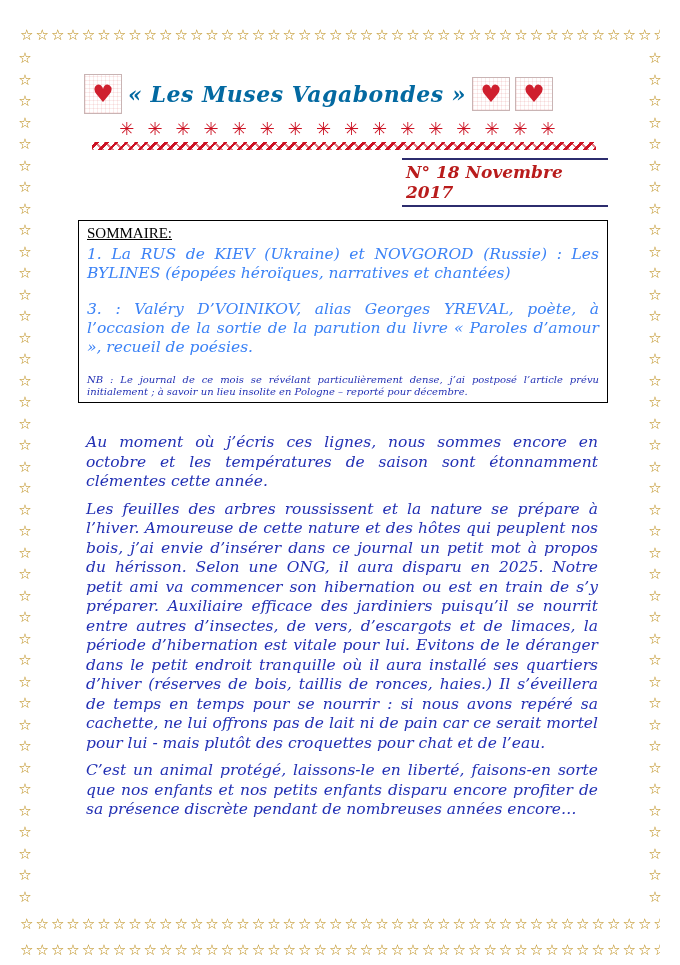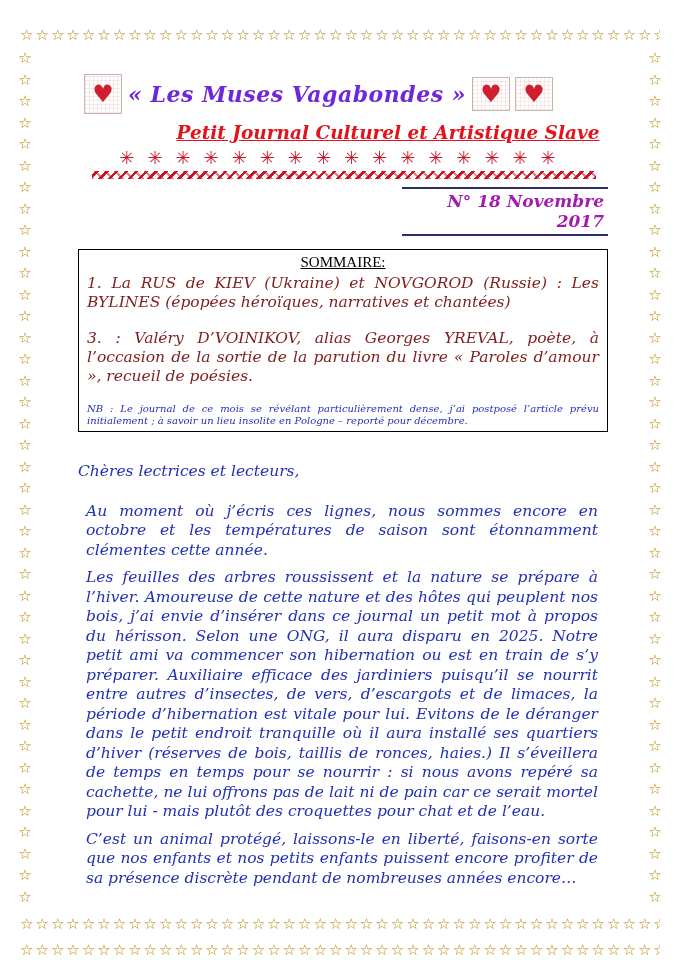--- a/index.html
+++ b/index.html
@@ -35,21 +35,21 @@
     background:
       repeating-linear-gradient(0deg, rgba(210,60,60,.10) 0 1px, transparent 1px 4px),
       repeating-linear-gradient(90deg, rgba(210,60,60,.10) 0 1px, transparent 1px 4px),
       #fff;
     color:#cf1f2e;font-size:24px;line-height:1;
   }
   .heart-box.small{height:34px;}
   .heart-left{margin-left:6px;}
   .hearts-right{display:flex;gap:5px;margin-right:55px;}
   .title{
-    flex:1;text-align:center;color:#6d28d9;font-style:italic;font-weight:bold;
+    flex:1;text-align:center;color:#0369a1;font-style:italic;font-weight:bold;
     font-size:22px;letter-spacing:.5px;
   }
   .subtitle{
     margin-top:8px;padding-left:90px;text-align:center;
     color:#e3131b;font-style:italic;font-weight:bold;font-size:18.5px;
     text-decoration:underline;
   }
   .stitch-band{margin:4px 12px 0 14px;}
   .stitch-motifs{
     color:#cc1122;font-size:18px;letter-spacing:13px;white-space:nowrap;
@@ -57,36 +57,35 @@
     font-family:"DejaVu Sans", sans-serif;
   }
   .stitch-zigzag{
     height:8px;margin-top:2px;
     background:
       repeating-linear-gradient(-45deg, #cc1122 0, #cc1122 2.5px, transparent 2.5px, transparent 7px),
       repeating-linear-gradient(45deg, rgba(204,17,34,.55) 0, rgba(204,17,34,.55) 2px, transparent 2px, transparent 7px);
   }
   .issue-wrap{margin-top:8px;display:flex;justify-content:flex-end;}
   .issue{
-    width:198px;text-align:right;color:#a21caf;font-weight:bold;font-style:italic;
+    width:198px;text-align:left;color:#b91c1c;font-weight:bold;font-style:italic;
     font-size:17px;padding:2px 4px 3px;
     border-top:2px solid #2c2c6e;border-bottom:2px solid #2c2c6e;
   }
 
   
   .sommaire{
     margin-top:13px;border:1px solid #000;padding:4px 8px 3px;box-sizing:border-box;
   }
   .sommaire-heading{
     color:#000;font-size:15px;text-decoration:underline;margin:0 0 3px;
     font-family:"Liberation Serif","DejaVu Serif",serif;
-    text-align:center;
   }
   .som-item{
-    margin:0 0 17px;color:#7f1d1d;font-style:italic;font-size:15.5px;line-height:1.22;
+    margin:0 0 17px;color:#3b82f6;font-style:italic;font-size:15.5px;line-height:1.22;
     text-align:justify;
   }
   .som-item.last{margin-bottom:3px;}
   .som-nb{
     margin:0;color:#2230b4;font-style:italic;font-size:10px;line-height:1.28;
     text-align:justify;
   }
 
   
   .letter{margin-top:30px;padding-right:2px;color:#2230b4;font-style:italic;
@@ -193,40 +192,38 @@
       <div class="hearts-right">
         <div class="heart-box small">
           <span>♥</span>
         </div>
         <div class="heart-box small">
           <span>♥</span>
         </div>
       </div>
     </div>
 
-    <div class="subtitle">Petit Journal Culturel et Artistique Slave</div>
 
     <div class="stitch-band">
       <div class="stitch-motifs">✳✳✳✳✳✳✳✳✳✳✳✳✳✳✳✳</div>
       <div class="stitch-zigzag"></div>
     </div>
 
     <div class="issue-wrap">
       <div class="issue">N° 18 Novembre 2017</div>
     </div>
 
     <div class="sommaire">
       <div class="sommaire-heading">SOMMAIRE:</div>
       <p class="som-item">1. La RUS de KIEV (Ukraine) et NOVGOROD (Russie) : Les BYLINES (épopées héroïques, narratives et chantées)</p>
       <p class="som-item">3. : Valéry D’VOINIKOV, alias Georges YREVAL, poète, à l’occasion de la sortie de la parution du livre « Paroles d’amour », recueil de poésies.</p>
       <p class="som-nb">NB : Le journal de ce mois se révélant particulièrement dense, j’ai postposé l’article prévu initialement ; à savoir un lieu insolite en Pologne – reporté pour décembre.</p>
     </div>
 
     <div class="letter">
-      <p class="salutation">Chères lectrices et lecteurs,</p>
       <p class="para">Au moment où j’écris ces lignes, nous sommes encore en octobre et les températures de saison sont étonnamment clémentes cette année.</p>
       <p class="para">Les feuilles des arbres roussissent et la nature se prépare à l’hiver. Amoureuse de cette nature et des hôtes qui peuplent nos bois, j’ai envie d’insérer dans ce journal un petit mot à propos du hérisson. Selon une ONG, il aura disparu en 2025. Notre petit ami va commencer son hibernation ou est en train de s’y préparer. Auxiliaire efficace des jardiniers puisqu’il se nourrit entre autres d’insectes, de vers, d’escargots et de limaces, la période d’hibernation est vitale pour lui. Evitons de le déranger dans le petit endroit tranquille où il aura installé ses quartiers d’hiver (réserves de bois, taillis de ronces, haies.) Il s’éveillera de temps en temps pour se nourrir : si nous avons repéré sa cachette, ne lui offrons pas de lait ni de pain car ce serait mortel pour lui - mais plutôt des croquettes pour chat et de l’eau.</p>
-      <p class="para">C’est un animal protégé, laissons-le en liberté, faisons-en sorte que nos enfants et nos petits enfants puissent encore profiter de sa présence discrète pendant de nombreuses années encore…</p>
+      <p class="para">C’est un animal protégé, laissons-le en liberté, faisons-en sorte que nos enfants et nos petits enfants disparu encore profiter de sa présence discrète pendant de nombreuses années encore…</p>
 
     </div>
 
   </div>
 </div>
 
 </body></html>

